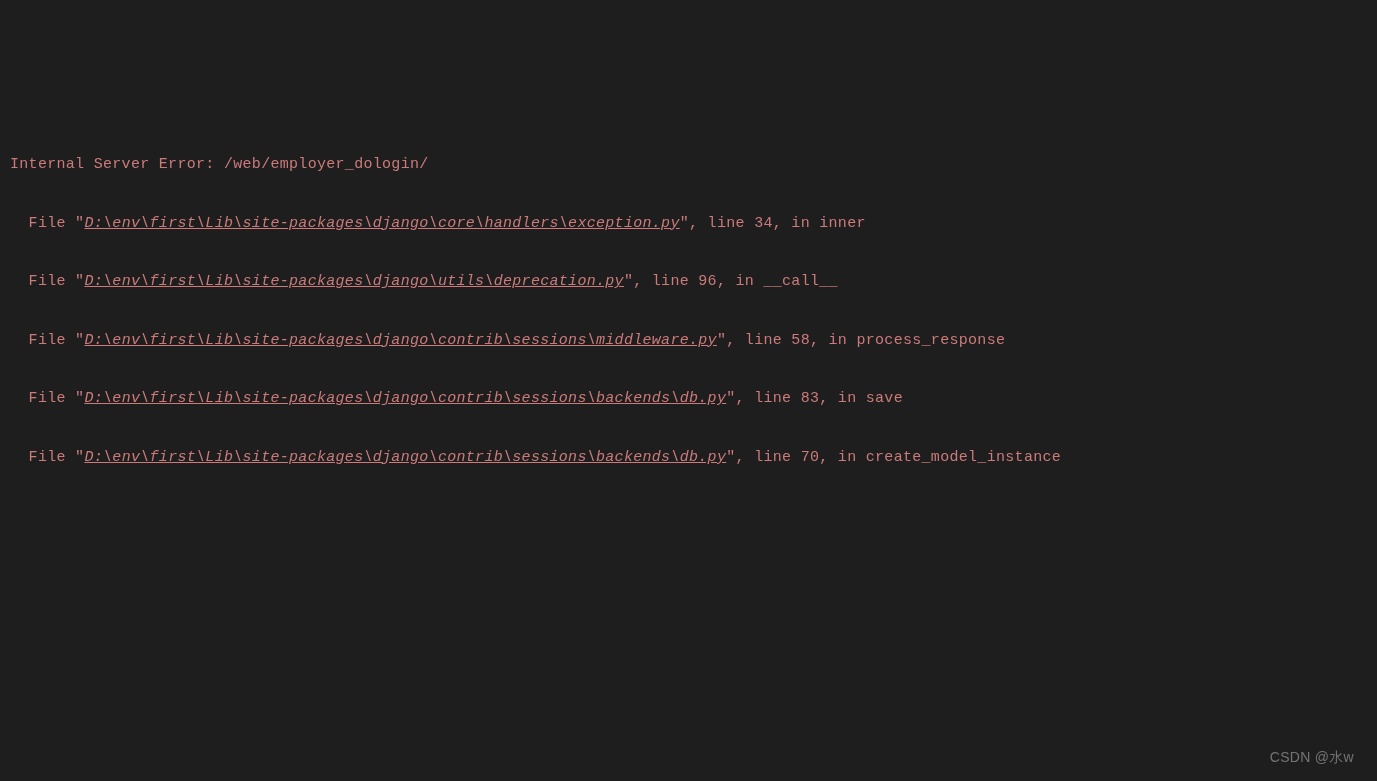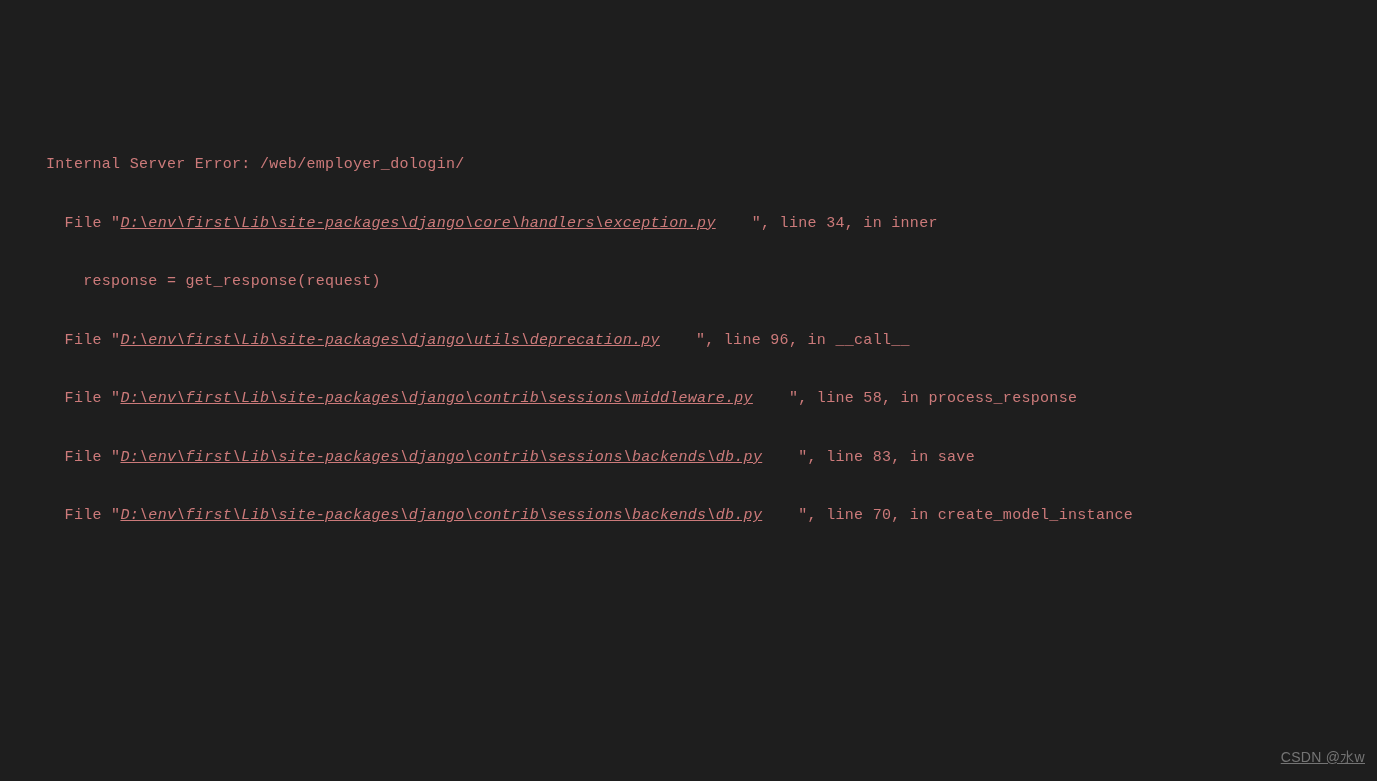--- a/index.html
+++ b/index.html
@@ -20,48 +20,45 @@
       height: 781px;
       position: relative;
       letter-spacing: 0.3px;
     }
     .line {
       display: block;
       white-space: pre;
     }
     .text {
       color: #cc7a7a;
-      margin-left: 36px;
     }
     .path {
       color: #cc7a7a;
       text-decoration: underline;
       font-style: italic;
       text-align: right;
     }
     .watermark {
       position: absolute;
       bottom: 10px;
-      right: 12px;
+      right: 23px;
       color: #999999;
       font-size: 14px;
       font-family: sans-serif;
       opacity: 0.7;
-      text-decoration: underline;
     }
   </style>
 </head>
 <body>
 
 
 
 <div>
 <span class="line text">Internal Server Error: /web/employer_dologin/</span>
 <span class="line"><span class="text">  File "</span><span class="path">D:\env\first\Lib\site-packages\django\core\handlers\exception.py</span><span class="text">", line 34, in inner</span></span>
-<span class="line text">    response = get_response(request)</span>
 <span class="line"><span class="text">  File "</span><span class="path">D:\env\first\Lib\site-packages\django\utils\deprecation.py</span><span class="text">", line 96, in __call__</span></span>
 <span class="line"><span class="text">  File "</span><span class="path">D:\env\first\Lib\site-packages\django\contrib\sessions\middleware.py</span><span class="text">", line 58, in process_response</span></span>
 <span class="line"><span class="text">  File "</span><span class="path">D:\env\first\Lib\site-packages\django\contrib\sessions\backends\db.py</span><span class="text">", line 83, in save</span></span>
 <span class="line"><span class="text">  File "</span><span class="path">D:\env\first\Lib\site-packages\django\contrib\sessions\backends\db.py</span><span class="text">", line 70, in create_model_instance</span></span>
 
 
 
 
 
 

